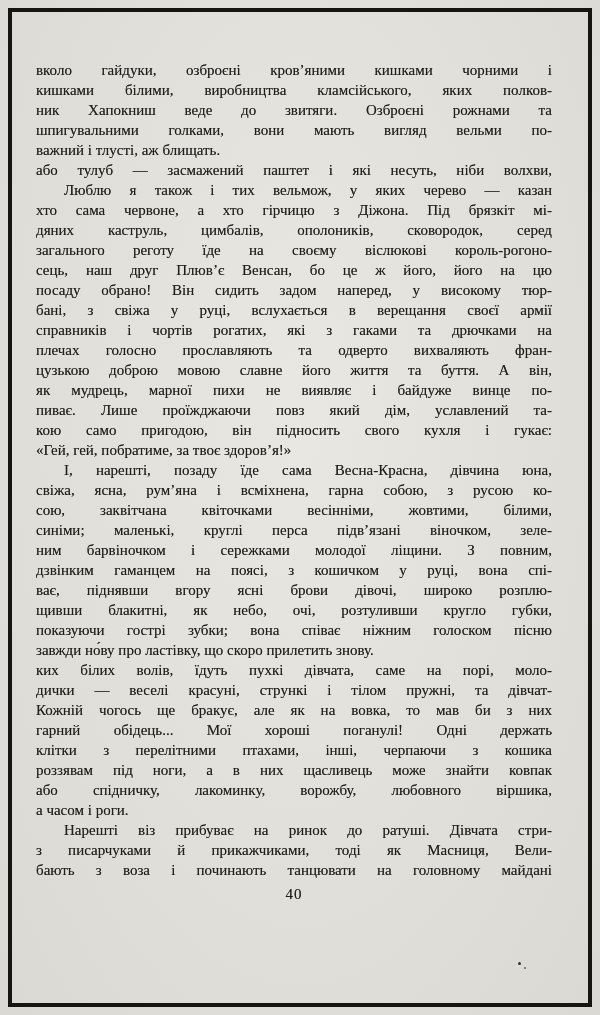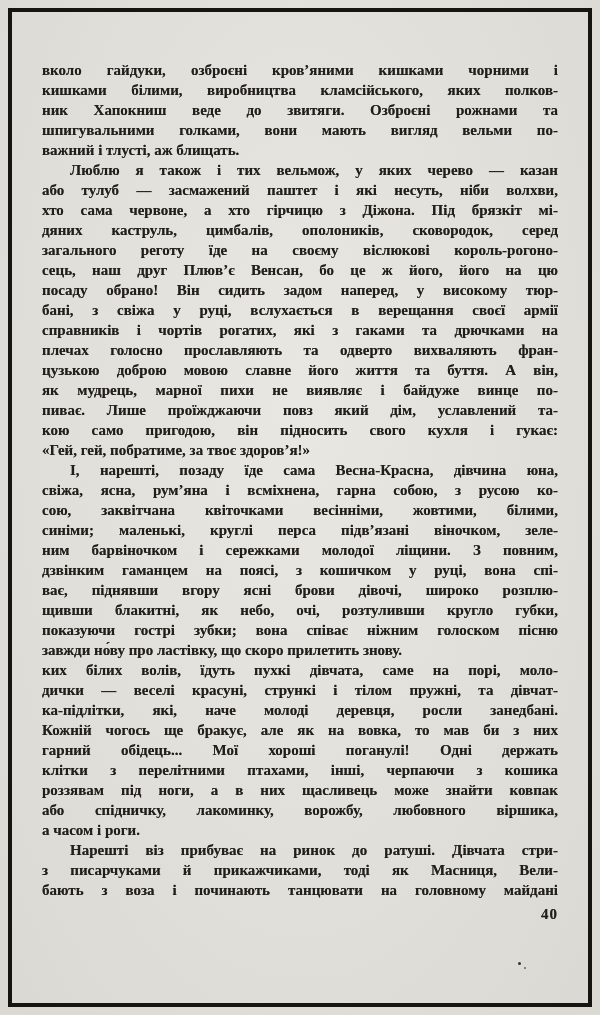--- a/index.html
+++ b/index.html
@@ -21,43 +21,42 @@
     color: #211f1c;
   }
   .frame {
     position: absolute;
     left: 8px;
     top: 8px;
     right: 8px;
     bottom: 8px;
     border: 4px solid #171512;
     box-sizing: border-box;
-    padding: 48px 30px 0 30px;
-    font-weight: bold;
+    padding: 48px 30px 0 24px;
   }
   .text-block {
     width: 516px;
     font-size: 15px;
     line-height: 20px;
     text-shadow: 0 0 0.4px rgba(20,18,15,0.55);
   }
   .line {
     text-align: justify;
     text-align-last: justify;
     white-space: normal;
   }
   .line.last {
     text-align-last: left;
   }
   .line.indent {
     text-indent: 28px;
   }
   .page-number {
     width: 516px;
-    text-align: right;
+    text-align: center;
     font-size: 15px;
     margin-top: 6px;
     letter-spacing: 1px;
     text-shadow: 0 0 0.4px rgba(20,18,15,0.55);
   }
   .speck {
     position: absolute;
     background: #35322c;
     border-radius: 50%;
   }
@@ -68,22 +67,22 @@
 <body>
 
 <div class="page">
   <div class="frame">
     <div class="text-block" id="text-block">
         <div class="line">вколо гайдуки, озброєні кров’яними кишками чорними і</div>
         <div class="line">кишками білими, виробництва кламсійського, яких полков-</div>
         <div class="line">ник Хапокниш веде до звитяги. Озброєні рожнами та</div>
         <div class="line">шпигувальними голками, вони мають вигляд вельми по-</div>
         <div class="line last">важний і тлусті, аж блищать.</div>
+        <div class="line">або тулуб — засмажений паштет і які несуть, ніби волхви,</div>
         <div class="line indent">Люблю я також і тих вельмож, у яких черево — казан</div>
-        <div class="line">або тулуб — засмажений паштет і які несуть, ніби волхви,</div>
         <div class="line">хто сама червоне, а хто гірчицю з Діжона. Під брязкіт мі-</div>
         <div class="line">дяних каструль, цимбалів, ополоників, сковородок, серед</div>
         <div class="line">загального реготу їде на своєму віслюкові король-рогоно-</div>
         <div class="line">сець, наш друг Плюв’є Венсан, бо це ж його, його на цю</div>
         <div class="line">посаду обрано! Він сидить задом наперед, у високому тюр-</div>
         <div class="line">бані, з свіжа у руці, вслухається в верещання своєї армії</div>
         <div class="line">справників і чортів рогатих, які з гаками та дрючками на</div>
         <div class="line">плечах голосно прославляють та одверто вихваляють фран-</div>
         <div class="line">цузькою доброю мовою славне його життя та буття. А він,</div>
         <div class="line">як мудрець, марної пихи не виявляє і байдуже винце по-</div>
@@ -95,21 +94,20 @@
         <div class="line">сою, заквітчана квіточками весінніми, жовтими, білими,</div>
         <div class="line">синіми; маленькі, круглі перса підв’язані віночком, зеле-</div>
         <div class="line">ним барвіночком і сережками молодої ліщини. З повним,</div>
         <div class="line">дзвінким гаманцем на поясі, з кошичком у руці, вона спі-</div>
         <div class="line">ває, піднявши вгору ясні брови дівочі, широко розплю-</div>
         <div class="line">щивши блакитні, як небо, очі, розтуливши кругло губки,</div>
         <div class="line">показуючи гострі зубки; вона співає ніжним голоском пісню</div>
         <div class="line last">завжди но́ву про ластівку, що скоро прилетить знову.</div>
         <div class="line">ких білих волів, їдуть пухкі дівчата, саме на порі, моло-</div>
         <div class="line">дички — веселі красуні, стрункі і тілом пружні, та дівчат-</div>
-        <div class="line">ка-підлітки, які, наче молоді деревця, росли занедбані.</div>
         <div class="line">Кожній чогось ще бракує, але як на вовка, то мав би з них</div>
         <div class="line">гарний обідець... Мої хороші поганулі! Одні держать</div>
         <div class="line">клітки з перелітними птахами, інші, черпаючи з кошика</div>
         <div class="line">роззявам під ноги, а в них щасливець може знайти ковпак</div>
         <div class="line">або спідничку, лакоминку, ворожбу, любовного віршика,</div>
         <div class="line last">а часом і роги.</div>
         <div class="line indent">Нарешті віз прибуває на ринок до ратуші. Дівчата стри-</div>
         <div class="line">з писарчуками й прикажчиками, тоді як Масниця, Вели-</div>
         <div class="line">бають з воза і починають танцювати на головному майдані</div>
       </div>

